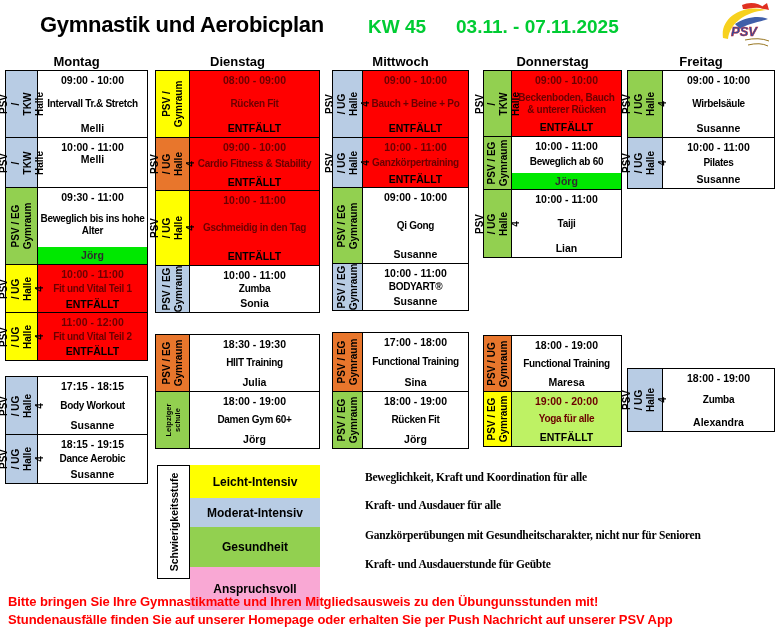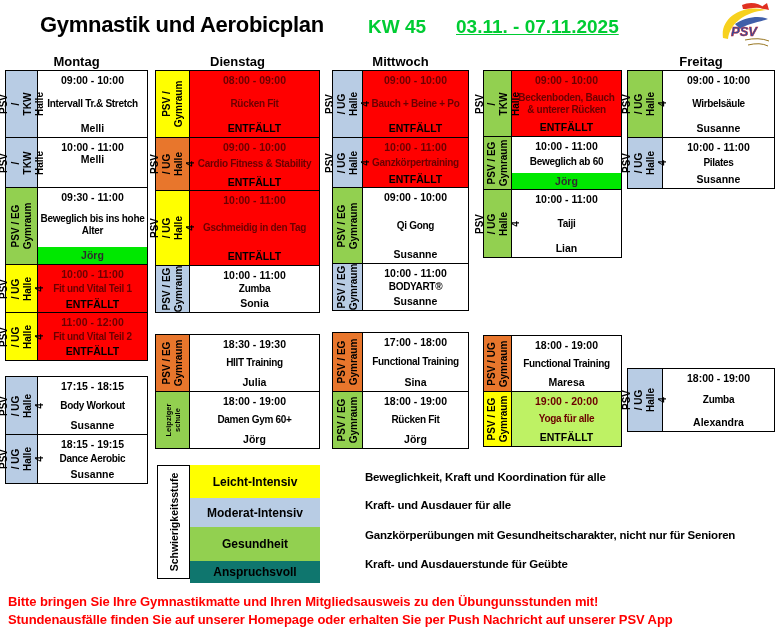--- a/index.html
+++ b/index.html
@@ -1,21 +1,21 @@
 <!DOCTYPE html>
 <html><head>
 <meta charset="utf-8">
 <style>
   html,body{margin:0;padding:0;background:#fff;}
   .page{position:relative;width:778px;height:641px;background:#ffffff;overflow:hidden;
         font-family:"Liberation Sans",sans-serif;font-weight:bold;color:#000;}
   
   .title{position:absolute;left:40px;top:12px;font-size:22px;letter-spacing:-0.3px;}
   .week{position:absolute;left:368px;top:16px;font-size:19px;color:#00CC33;}
-  .dates{position:absolute;left:456px;top:16px;font-size:19px;color:#00CC33;text-decoration:underline;}
+  .dates{position:absolute;left:456px;top:16px;font-size:19px;color:#00CC33;}
   .logo{position:absolute;right:3px;top:1px;width:60px;height:52px;}
   
   .day-col{position:absolute;top:0;height:590px;}
   .day-header{position:absolute;top:54px;left:0;right:0;text-align:center;font-size:13px;}
   .block{position:absolute;left:0;right:0;}
   .row{display:flex;box-sizing:border-box;}
   .row + .row{margin-top:-1.5px;}
   .vlabel{box-sizing:border-box;border:1.5px solid #000;position:relative;flex:none;}
   .vlabel span{position:absolute;top:50%;left:50%;transform:translate(-50%,-50%) rotate(-90deg);
                white-space:pre-line;font-size:10px;line-height:1.2;text-align:center;}
@@ -29,21 +29,21 @@
   .cell .who.strip{padding:2px 0 3px;color:#2d2d2d;}
   .cell.cancelled .time,.cell.cancelled .course{color:#6B0000;}
   .cell.cancelled .who{color:#000;}
   
   .legend-bar{position:absolute;left:157px;top:465px;width:33px;height:114px;
               box-sizing:border-box;border:1.5px solid #000;}
   .legend-bar span{position:absolute;top:50%;left:50%;transform:translate(-50%,-50%) rotate(-90deg);
                    white-space:nowrap;font-size:10.5px;}
   .legend-rows{position:absolute;left:190px;top:465px;width:130px;}
   .legend-row{display:flex;align-items:center;justify-content:center;font-size:12px;}
-  .legend-desc{position:absolute;left:365px;font-size:11.5px;letter-spacing:-0.2px;white-space:nowrap;}
+  .legend-desc{position:absolute;left:365px;font-size:11.5px;letter-spacing:-0.2px;white-space:nowrap;font-family:Liberation Serif, serif;}
   
   .notice{position:absolute;left:8px;font-size:13px;color:#FF0000;white-space:nowrap;letter-spacing:-0.1px;}
 </style>
 </head>
 <body>
 
 <div class="page">
 
   <div class="title">Gymnastik und Aerobicplan</div>
   <div class="week">KW 45</div>
@@ -283,20 +283,21 @@
     </div>
     <div class="cell">
       <div class="time">18:00 - 19:00</div>
       <div class="course">Rücken Fit</div>
       <div class="who">Jörg</div>
     </div>
   </div>
         </div>
       </div>
       <div class="day-col" style="left: 483px; width: 139px;">
+    <div class="day-header">Donnerstag</div>
   <div class="block" style="top: 70px;">
           <div class="row" style="height: 67px;">
     <div class="vlabel" style="width: 29px; background: rgb(146, 208, 80);">
       <span>PSV / TKW
 Halle</span>
     </div>
     <div class="cell cancelled" style="background: rgb(255, 0, 0);">
       <div class="time">09:00 - 10:00</div>
       <div class="course">Beckenboden, Bauch &amp; unterer Rücken</div>
       <div class="who">ENTFÄLLT</div>
@@ -391,22 +392,22 @@
         </div>
       </div>
     </div>
 
   <div class="legend-bar">
     <span>Schwierigkeitsstufe</span>
   </div>
   <div class="legend-rows" id="legend-rows">
       <div class="legend-row" style="height: 33px; background: rgb(255, 255, 0);">Leicht-Intensiv</div>
       <div class="legend-row" style="height: 29px; background: rgb(184, 204, 228);">Moderat-Intensiv</div>
-      <div class="legend-row" style="height: 34px; background: rgb(146, 208, 80);">Gesundheit</div>
-      <div class="legend-row" style="height: 22px; background: #0f766e;">Anspruchsvoll</div>
+      <div class="legend-row" style="height: 40px; background: rgb(146, 208, 80);">Gesundheit</div>
+      <div class="legend-row" style="height: 43px; background: #f9a8d4;">Anspruchsvoll</div>
     </div>
   <div id="legend-descs">
       <div class="legend-desc" style="top: 471px;">Beweglichkeit, Kraft  und Koordination für alle</div>
       <div class="legend-desc" style="top: 499px;">Kraft- und Ausdauer für alle</div>
       <div class="legend-desc" style="top: 529px;">Ganzkörperübungen mit Gesundheitscharakter,  nicht nur für Senioren</div>
       <div class="legend-desc" style="top: 558px;">Kraft- und Ausdauerstunde für Geübte</div>
     </div>
 
   <div class="notice" style="top:612px">Stundenausfälle finden Sie auf unserer Homepage oder erhalten Sie per Push Nachricht auf unserer PSV App</div>
   <div class="notice" style="top:594px">Bitte bringen Sie Ihre Gymnastikmatte und Ihren Mitgliedsausweis zu den Übungunsstunden mit!</div>

